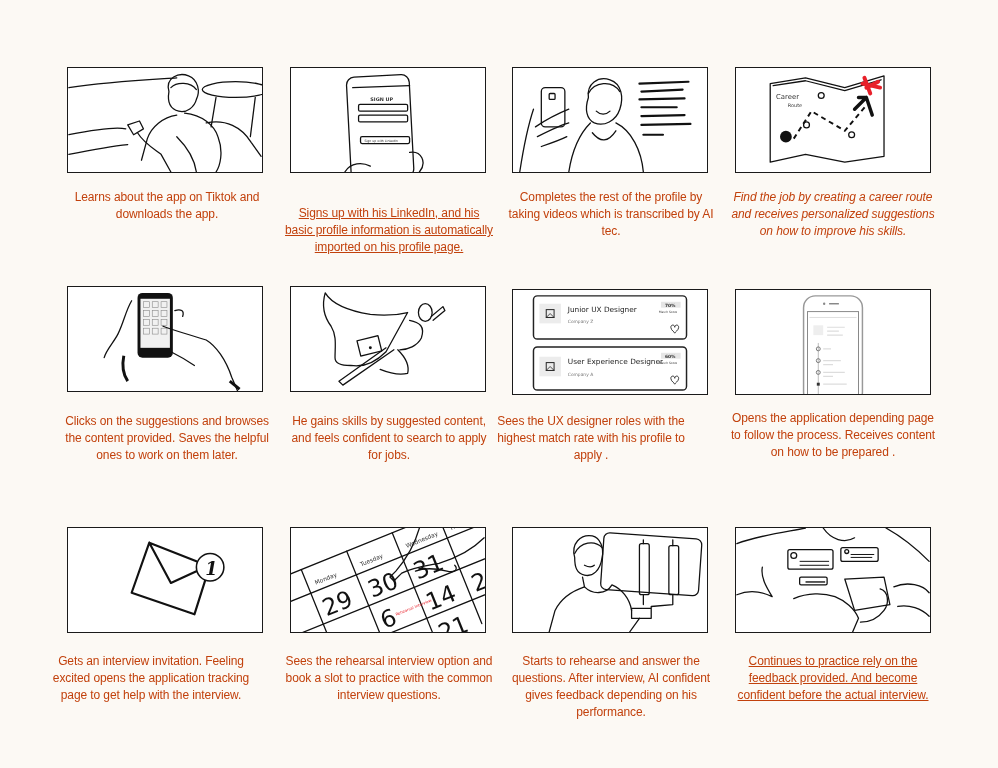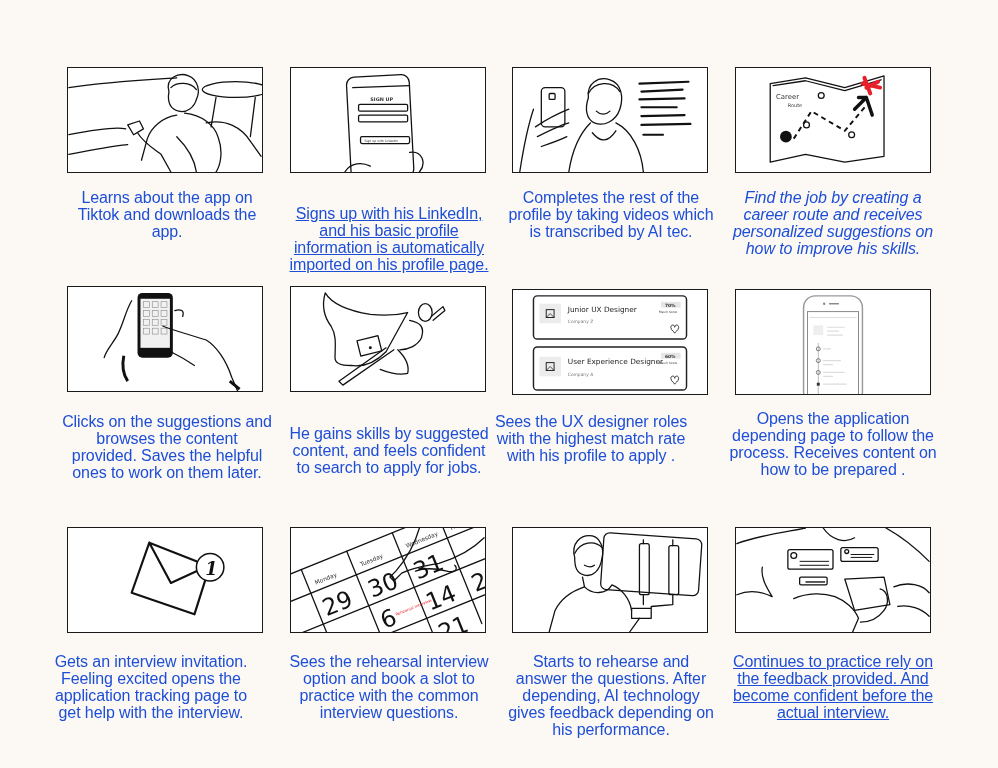--- a/index.html
+++ b/index.html
@@ -16,22 +16,22 @@
       border: 1.5px solid #1a1a1a;
       background: #ffffff;
       box-sizing: border-box;
       overflow: hidden;
     }
     .panel svg { position: absolute; left: 0; top: 0; width: 100%; height: 100%; }
     .caption {
       position: absolute;
       width: 210px;
       text-align: center;
-      color: #1d4ed8;
-      font-size: 16px;
+      color: #c2410c;
+      font-size: 12px;
       line-height: 17px;
       letter-spacing: -0.1px;
     }
     .ln { fill: none; stroke: #111; stroke-width: 1.3; stroke-linecap: round; stroke-linejoin: round; }
     .thk { fill: none; stroke: #111; stroke-width: 2.2; stroke-linecap: round; stroke-linejoin: round; }
     .gry { fill: none; stroke: #999; stroke-width: 1; }
     .card-title { font-family: "DejaVu Sans", sans-serif; font-size: 7.5px; fill: #222; }
     .card-sub { font-family: "DejaVu Sans", sans-serif; font-size: 4.5px; fill: #777; }
     .tiny { font-family: "DejaVu Sans", sans-serif; font-size: 4px; fill: #333; }
   </style>
@@ -136,21 +136,21 @@
     <path class="ln" d="M34,6 C40,16 56,24 80,28 C100,30 110,28 118,26 L96,66 C84,78 72,82 60,80 C50,80 44,78 44,72 C44,60 46,50 40,40 C34,32 30,20 34,6 Z"></path>
     <ellipse class="ln" cx="136" cy="26" rx="7" ry="9"></ellipse>
     <path class="ln" d="M144,34 L156,24 L154,20 L142,30"></path>
     <path class="ln" d="M120,34 C130,36 136,40 132,52 C128,60 118,64 110,64"></path>
     <rect class="ln" x="68" y="52" width="22" height="16" transform="rotate(-14 79 60)"></rect>
     <circle cx="80" cy="62" r="1.5" fill="#111"></circle>
     <path class="ln" d="M104,64 L52,100 L48,96 L96,62"></path>
     <path class="ln" d="M108,64 C116,72 120,80 118,88 C110,90 100,88 90,84"></path>
   </svg>
 </div>
-<div class="caption" style="left:284px; top:413px;margin-top:12px;">He gains skills by suggested content, and feels confident to search to apply for jobs.</div>
+<div class="caption" style="left:284px; top:413px;">He gains skills by suggested content, and feels confident to search to apply for jobs.</div>
 
 <div class="panel" style="left:512px; top:289px;text-decoration:underline;">
   <svg viewBox="0 0 196 106">
     <rect x="20" y="6" width="156" height="44" rx="4" fill="#fff" stroke="#222" stroke-width="1.5"></rect>
     <rect x="26" y="14" width="22" height="20" fill="#ececec"></rect>
     <rect x="33" y="20" width="8" height="8" fill="none" stroke="#222" stroke-width="1"></rect>
     <path d="M33,28 L37,24 L41,28" fill="none" stroke="#222" stroke-width="0.8"></path>
     <text x="55" y="22" class="card-title">Junior UX Designer</text>
     <text x="55" y="34" class="card-sub">Company Z</text>
     <rect x="150" y="12" width="20" height="6" fill="#e6e6e6"></rect>
@@ -235,21 +235,21 @@
     <path class="ln" d="M70,50 L72,60 C60,64 48,72 42,84 L36,106"></path>
     <path class="ln" d="M72,60 C80,68 94,68 100,58 C110,62 118,72 120,84"></path>
     <rect class="ln" x="90" y="8" width="100" height="58" rx="6" transform="rotate(4 140 37)"></rect>
     <rect class="ln" x="128" y="16" width="10" height="52" rx="2"></rect>
     <rect class="ln" x="158" y="18" width="10" height="50" rx="2"></rect>
     <path class="ln" d="M132,12 L132,16 M162,12 L162,18"></path>
     <path class="ln" d="M132,68 L132,78 M162,68 L162,78 L140,80 L140,92 L120,92 L120,82 L140,82"></path>
     <path class="ln" d="M128,92 L118,106"></path>
   </svg>
 </div>
-<div class="caption" style="left:506px; top:653px;">Starts to rehearse and answer the questions. After depending, AI technology gives feedback depending on his performance.</div>
+<div class="caption" style="left:506px; top:653px;">Starts to rehearse and answer the questions. After interview, AI confident gives feedback depending on his performance.</div>
 
 <div class="panel" style="left:735px; top:527px;">
   <svg viewBox="0 0 196 106">
     <path class="ln" d="M0,16 C20,8 50,4 70,0 M88,0 C96,12 110,16 120,10 M152,0 C170,10 186,24 196,34"></path>
     <path class="ln" d="M0,68 C14,62 28,66 36,70 C30,60 24,50 26,40"></path>
     <rect class="ln" x="52" y="22" width="46" height="20" rx="2"></rect>
     <circle cx="58" cy="28" r="3" class="ln"></circle>
     <path d="M64,34 L94,34 M64,38 L94,38" stroke="#111" stroke-width="1"></path>
     <rect class="ln" x="106" y="20" width="38" height="14" rx="2"></rect>
     <circle cx="112" cy="24" r="2" class="ln"></circle>

